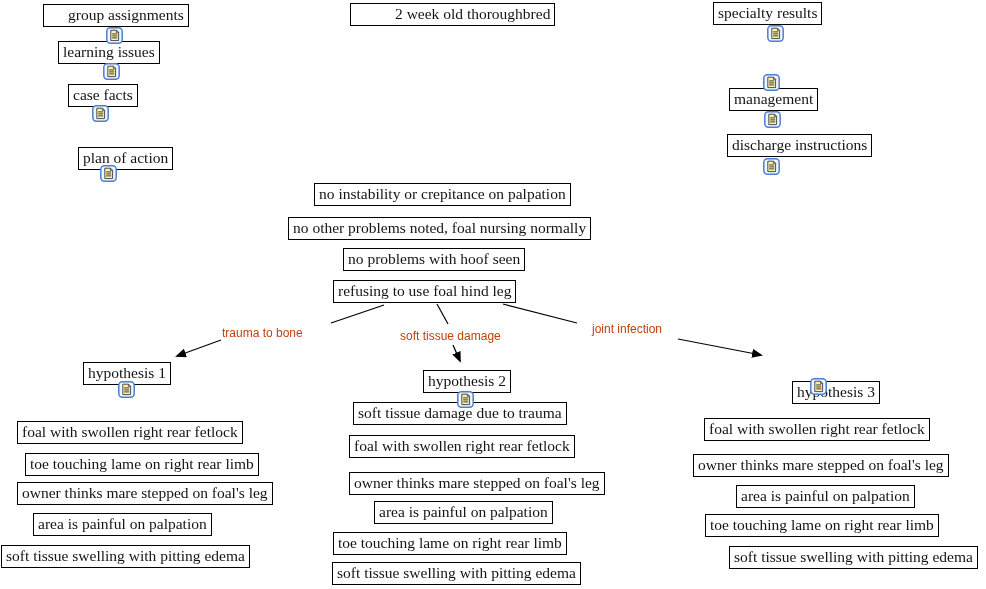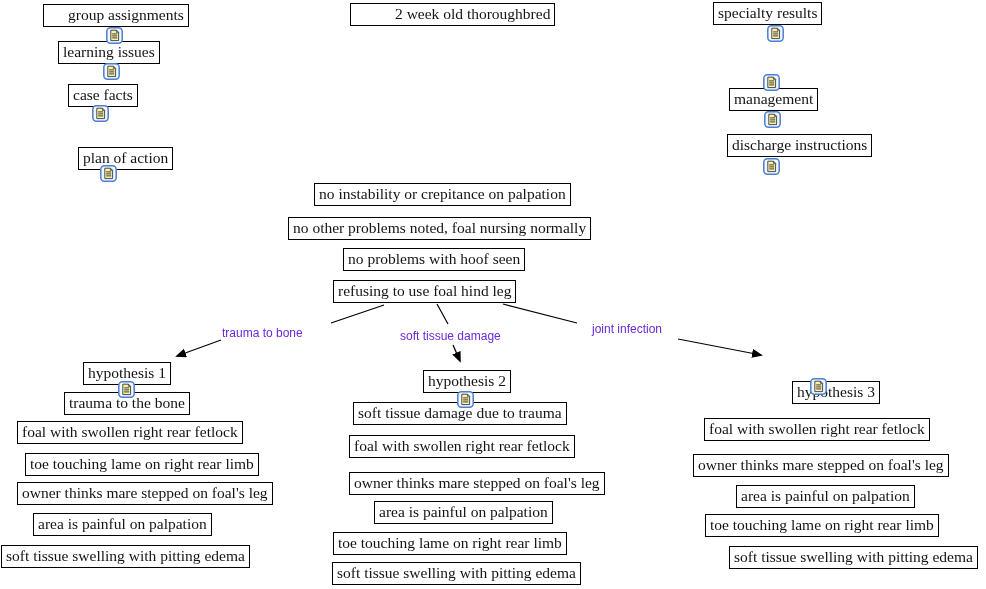--- a/index.html
+++ b/index.html
@@ -24,21 +24,21 @@
   .res-icon {
     position:absolute;
     width:17px; height:17px;
     z-index:5;
     line-height:0;
   }
   .link-label {
     position:absolute;
     font-family:"Liberation Sans","DejaVu Sans",sans-serif;
     font-size:12px;
-    color:#6d28d9;
+    color:#c2410c;
     white-space:nowrap;
     z-index:3;
   }
   .arrows {
     position:absolute; left:0; top:0; z-index:1;
   }
   .arrows line { stroke:#000000; stroke-width:1.2; }
 </style>
 </head>
 <body>
@@ -153,21 +153,20 @@
     <span class="res-icon" style="left: 118px; top: 381px;">
   <svg width="17" height="17" viewBox="0 0 17 17">
     <rect x="0.8" y="0.8" width="15.4" height="15.4" rx="3.6" fill="#f2f7ff" stroke="#4a7fd4" stroke-width="1.5"></rect>
     <path d="M4.8 3.2 h5.6 l2.2 2.2 v8.2 h-7.8 z" fill="#f7f1ac" stroke="#3a3a3a" stroke-width="0.9"></path>
     <path d="M10.4 3.2 v2.2 h2.2 z" fill="#e5d98c" stroke="#3a3a3a" stroke-width="0.7"></path>
     <line x1="6.2" y1="6.9" x2="11.2" y2="6.9" stroke="#2a2a2a" stroke-width="0.9"></line>
     <line x1="6.2" y1="8.9" x2="11.2" y2="8.9" stroke="#2a2a2a" stroke-width="0.9"></line>
     <line x1="6.2" y1="10.9" x2="11.2" y2="10.9" stroke="#2a2a2a" stroke-width="0.9"></line>
   </svg>
 </span>
-    <div class="node" style="left: 64px; top: 392px;">trauma to the bone</div>
     <div class="node" style="left: 17px; top: 421px;">foal with swollen right rear fetlock</div>
     <div class="node" style="left: 25px; top: 453px;">toe touching lame on right rear limb</div>
     <div class="node" style="left: 17px; top: 482px;">owner thinks mare stepped on foal's leg</div>
     <div class="node" style="left: 33px; top: 513px;">area is painful on palpation</div>
     <div class="node" style="left: 1px; top: 545px;">soft tissue swelling with pitting edema</div>
     <div class="node" style="left: 423px; top: 370px;">hypothesis 2</div>
     <span class="res-icon" style="left: 457px; top: 391px;">
   <svg width="17" height="17" viewBox="0 0 17 17">
     <rect x="0.8" y="0.8" width="15.4" height="15.4" rx="3.6" fill="#f2f7ff" stroke="#4a7fd4" stroke-width="1.5"></rect>
     <path d="M4.8 3.2 h5.6 l2.2 2.2 v8.2 h-7.8 z" fill="#f7f1ac" stroke="#3a3a3a" stroke-width="0.9"></path>

